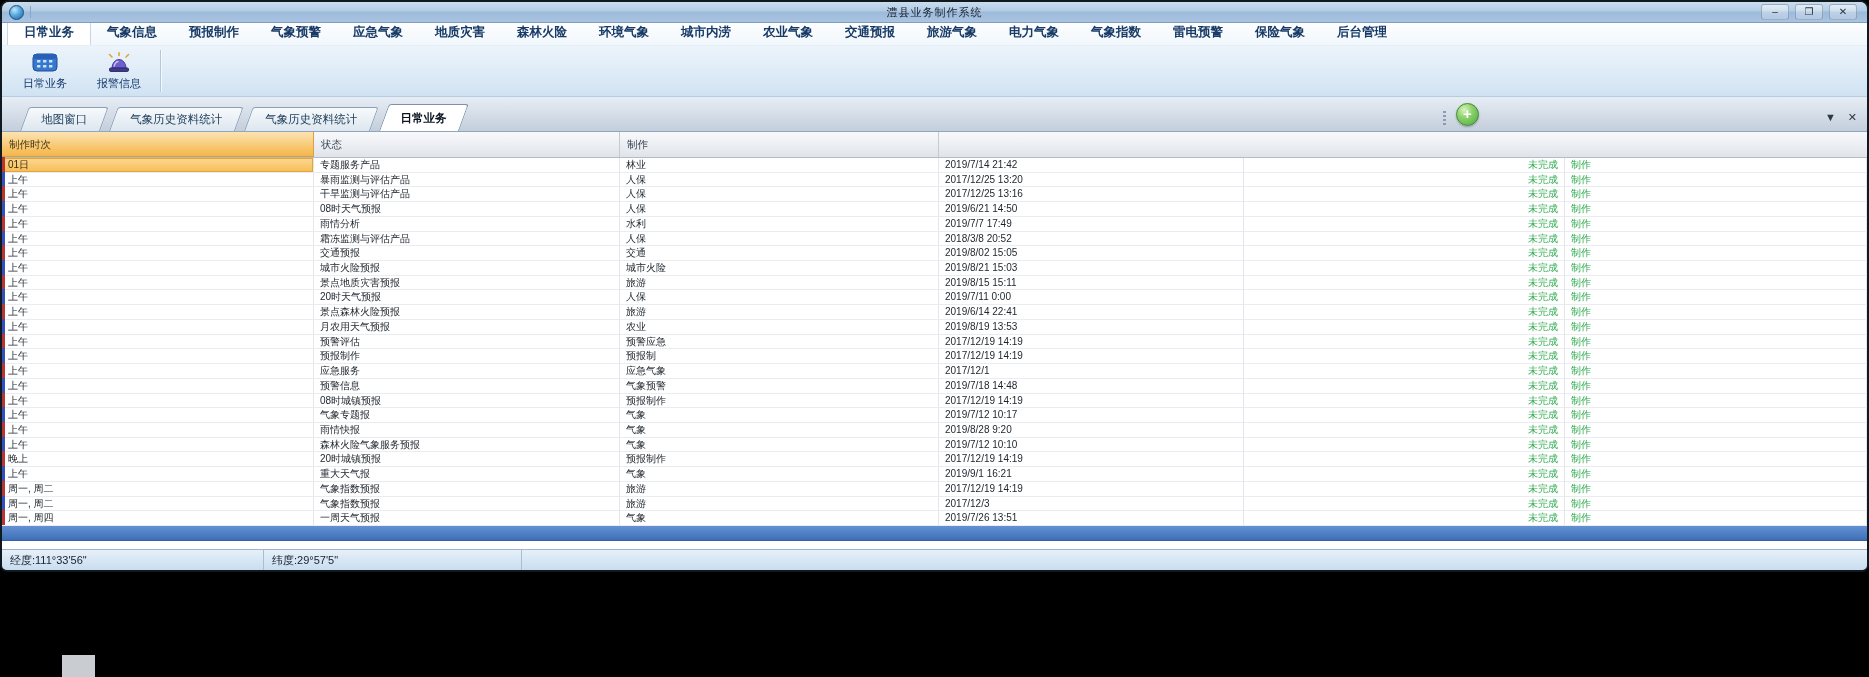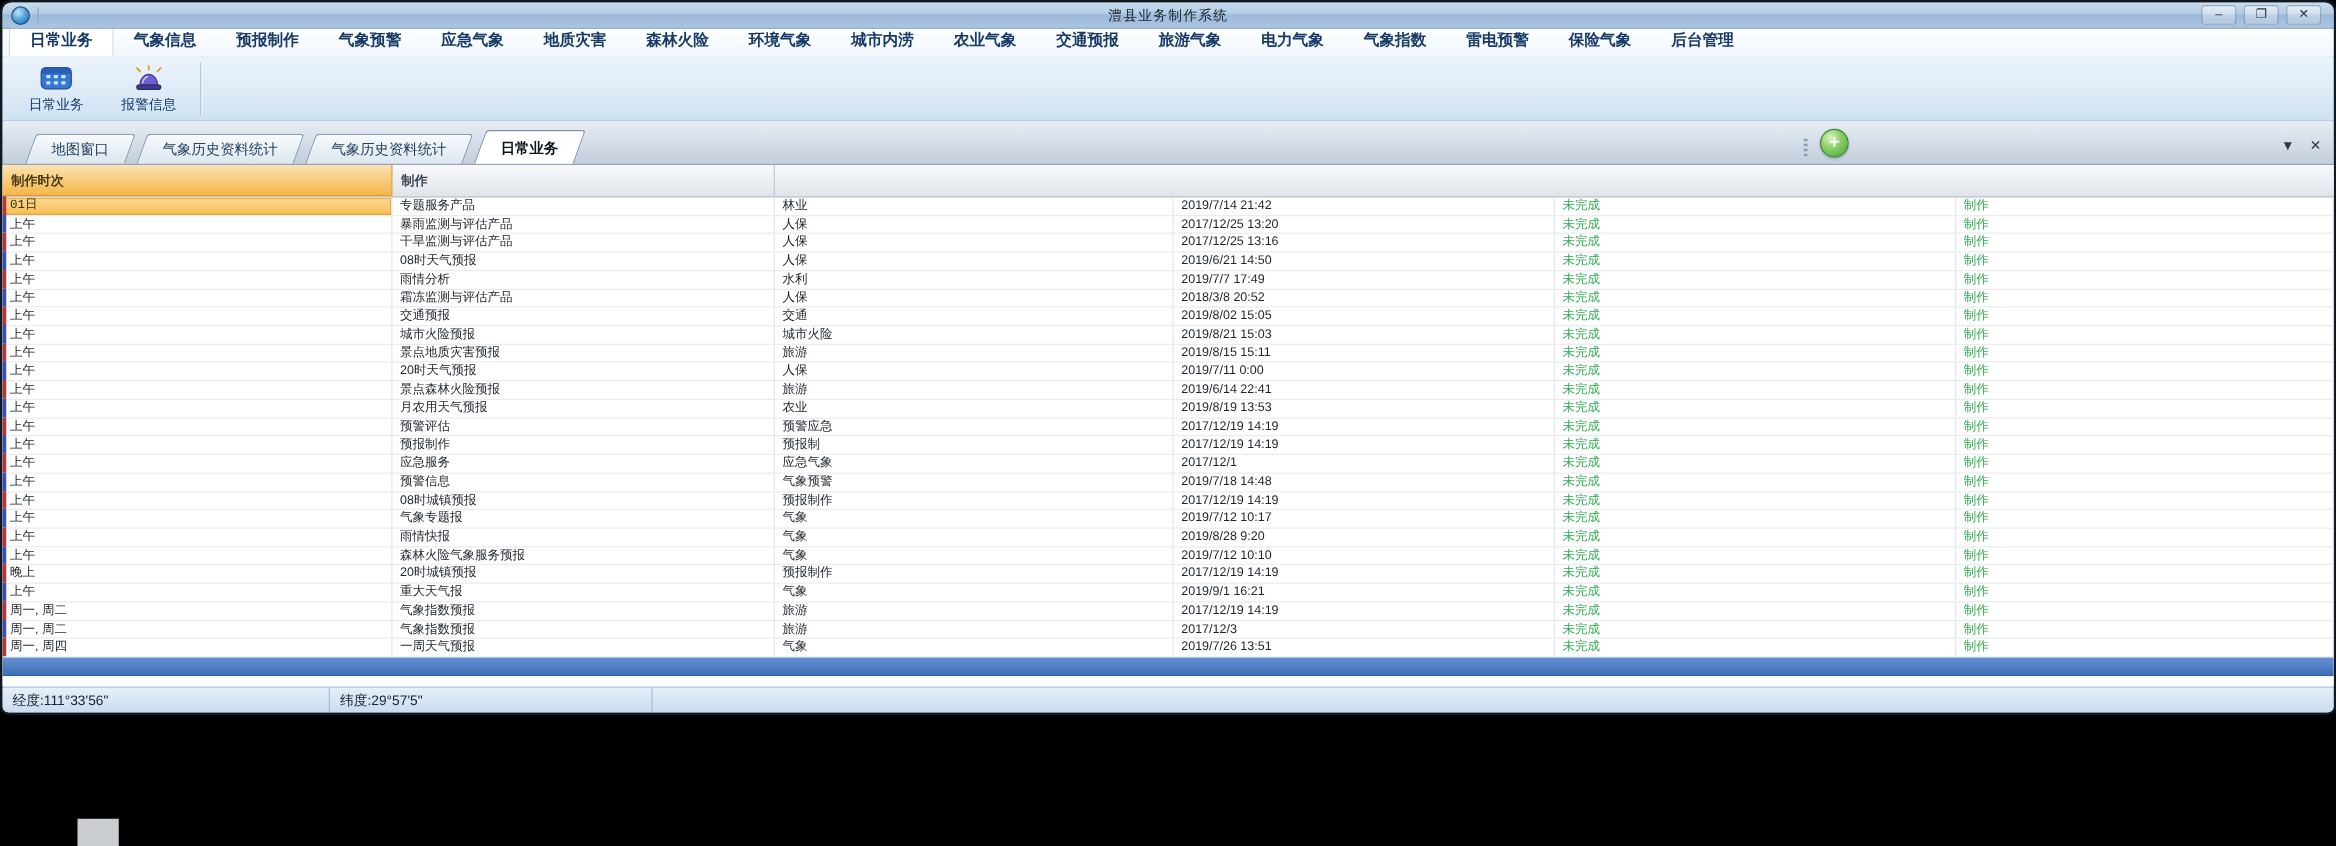--- a/index.html
+++ b/index.html
@@ -108,41 +108,41 @@
     display:grid;
     grid-template-columns:312px 306px 319px 305px 321px minmax(0,1fr);
   }
   .thead{
     height:25px;flex:0 0 auto;
     background:linear-gradient(#f8f9fb,#e0e4ea);
     border-bottom:1px solid #b4bcc7;
   }
   .th{
     box-sizing:border-box;padding:0 7px;display:flex;align-items:center;
-    font-size:10.5px;font-weight:bold;color:#3a4755;
+    font-size:10.5px;font-weight:normal;color:#3a4755;
     border-right:1px solid #c4cbd4;white-space:nowrap;overflow:hidden;cursor:default;
   }
   .th.selected{
     background:linear-gradient(#fce3b2,#f6bd59 80%,#f3b448);
     border-right-color:#d9a23f;box-shadow:inset 0 -1px 0 #d99f35;color:#4a3a14;
   }
   .tbody{flex:0 0 auto;}
   .tr{
     height:14.72px;box-sizing:border-box;border-bottom:1px solid #eaecef;
   }
   .td{
     box-sizing:border-box;padding:0 6px;font-size:10px;line-height:13.5px;
     color:#1c232b;border-right:1px solid #e3e6ea;
     white-space:nowrap;overflow:hidden;cursor:default;
   }
-  .td.status{color:#2fab4f;}
+  .td.status{color:#2fab4f;text-align:right;}
   .td.action{color:#2fab4f;cursor:pointer;}
   .td.selected-cell{
     background:linear-gradient(#fcd894,#f7bd55);
-    box-shadow:inset 0 0 0 1px #e2a53e;color:#3a2b08;font-family:Liberation Mono, monospace;
+    box-shadow:inset 0 0 0 1px #e2a53e;color:#3a2b08;
   }
   .row-markers{
     position:absolute;left:0;top:25px;width:3px;z-index:3;
   }
   .marker{width:3px;height:14.72px;}
   .marker.m0{background:#b83535;}
   .marker.m1{background:#3550b8;}
   .empty-row{
     height:14px;flex:0 0 auto;
     background:linear-gradient(#6491d4,#3e6fb6);
@@ -262,20 +262,21 @@
       <div class="add-tab">+</div>
       <div class="strip-controls">
         <span>▼</span>
         <span>✕</span>
       </div>
     </div>
 
     <div class="table-wrap">
       <div class="thead grid-cols" id="thead">
           <div class="th selected">制作时次</div>
+          <div class="th">状态</div>
           <div class="th">制作</div>
         </div>
       <div class="tbody" id="tbody">
           <div class="tr grid-cols">
             <div class="td col0 selected-cell">01日</div>
             <div class="td col1">专题服务产品</div>
             <div class="td col2">林业</div>
             <div class="td col3">2019/7/14 21:42</div>
             <div class="td col4 status">未完成</div>
             <div class="td col5 action">制作</div>

